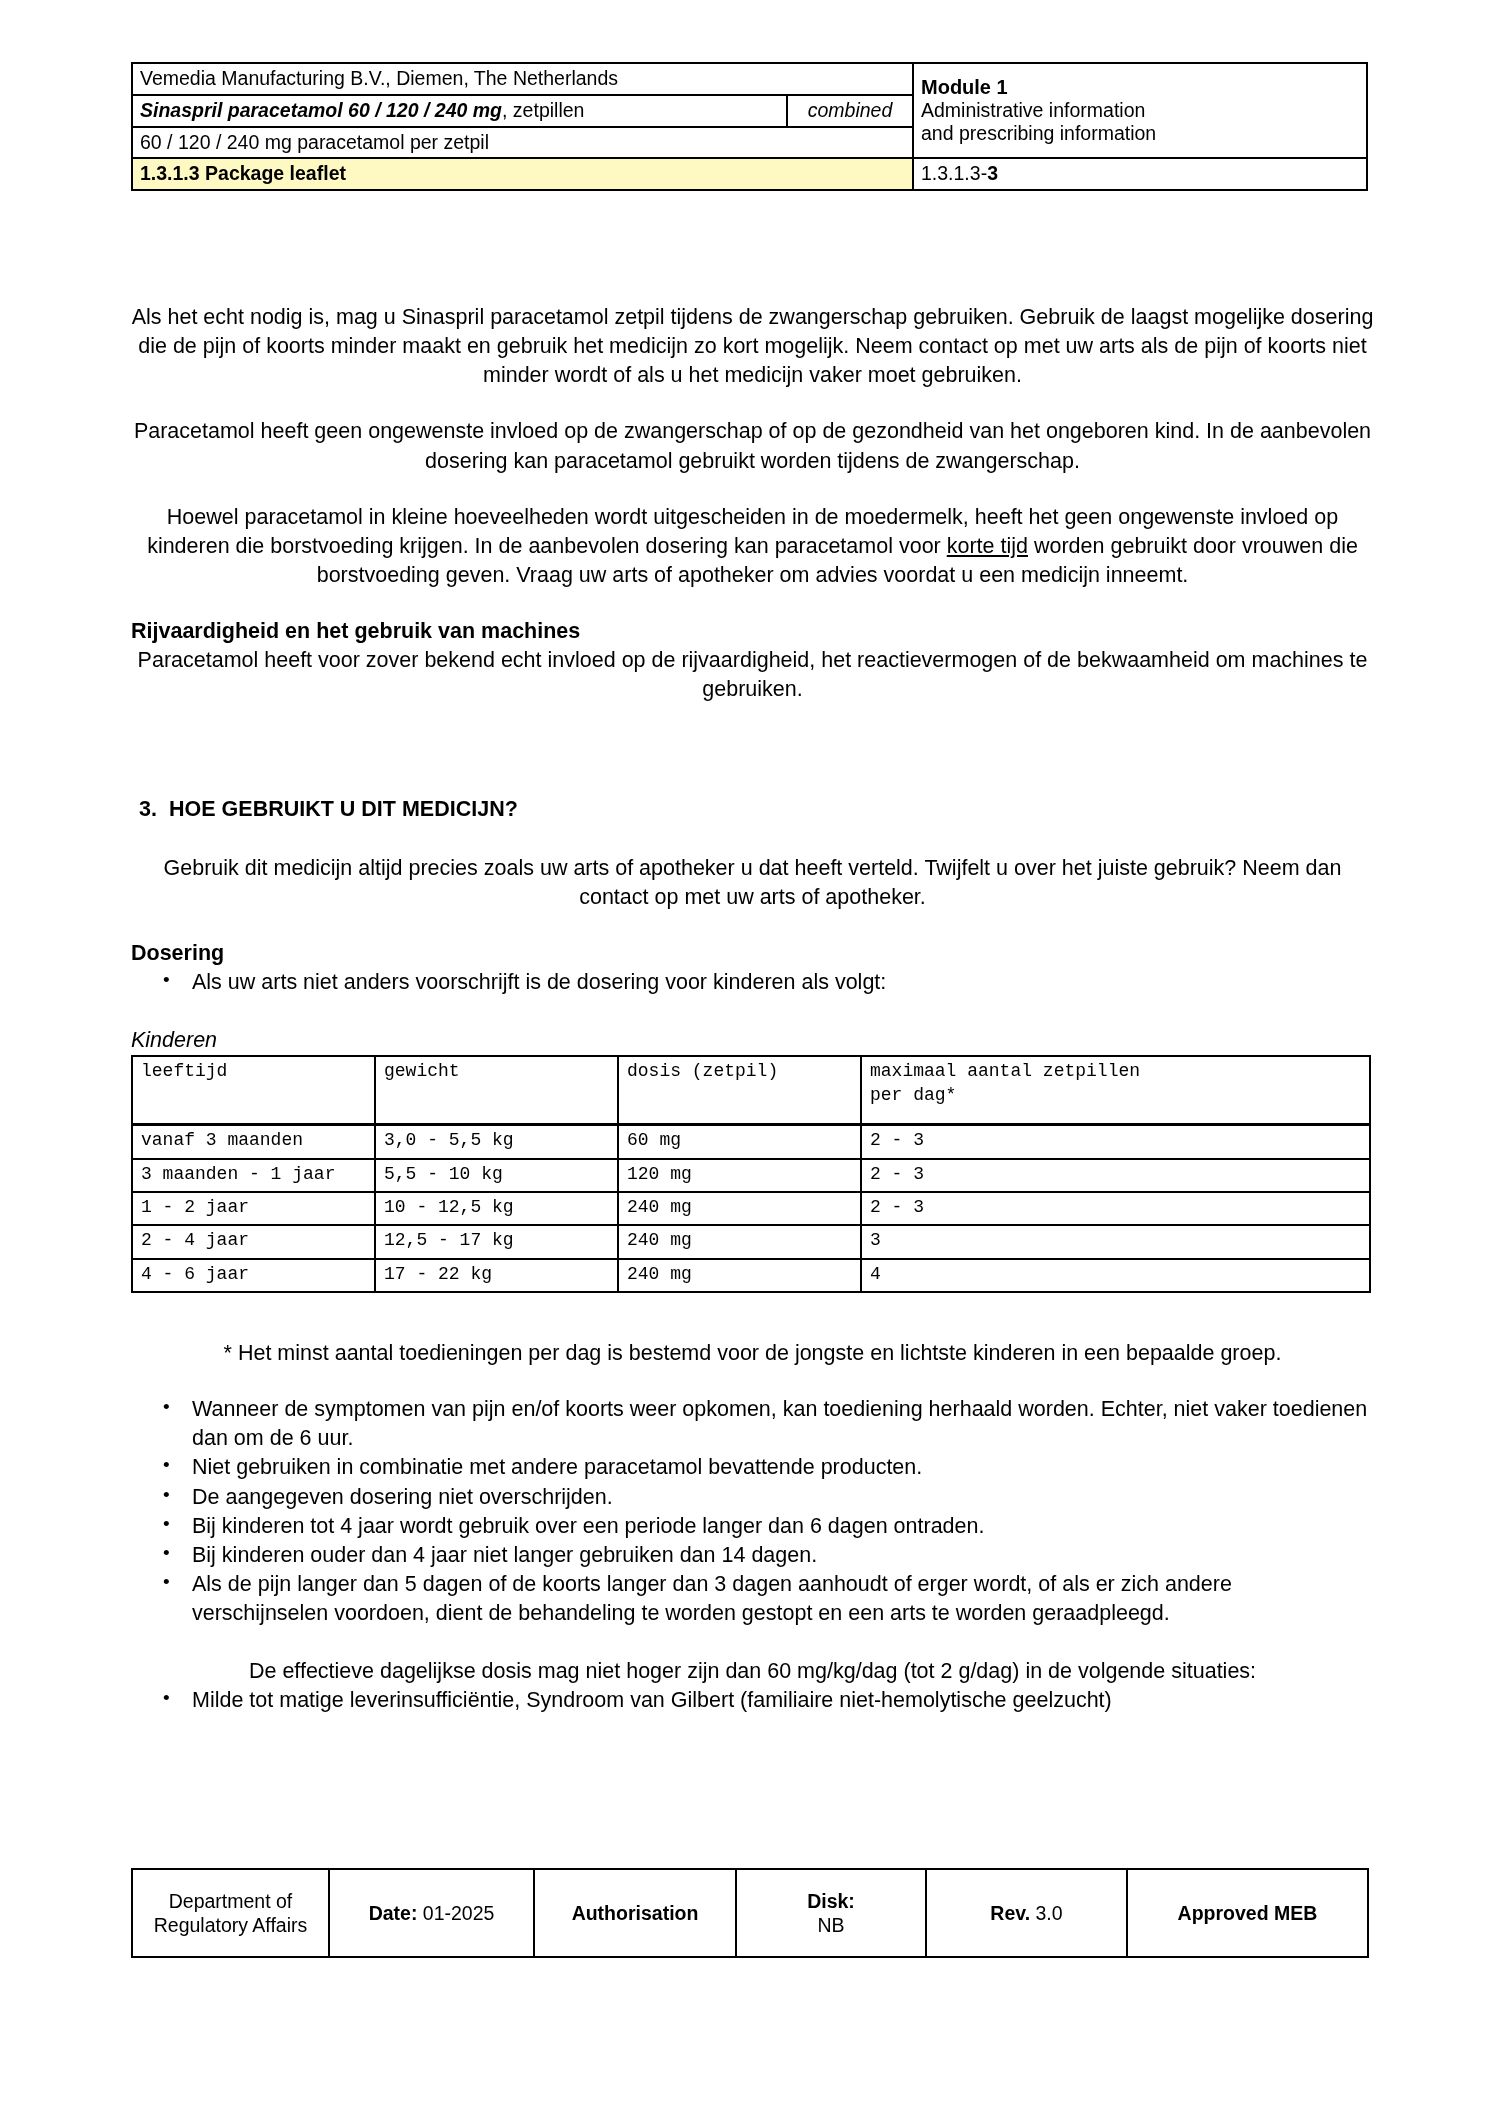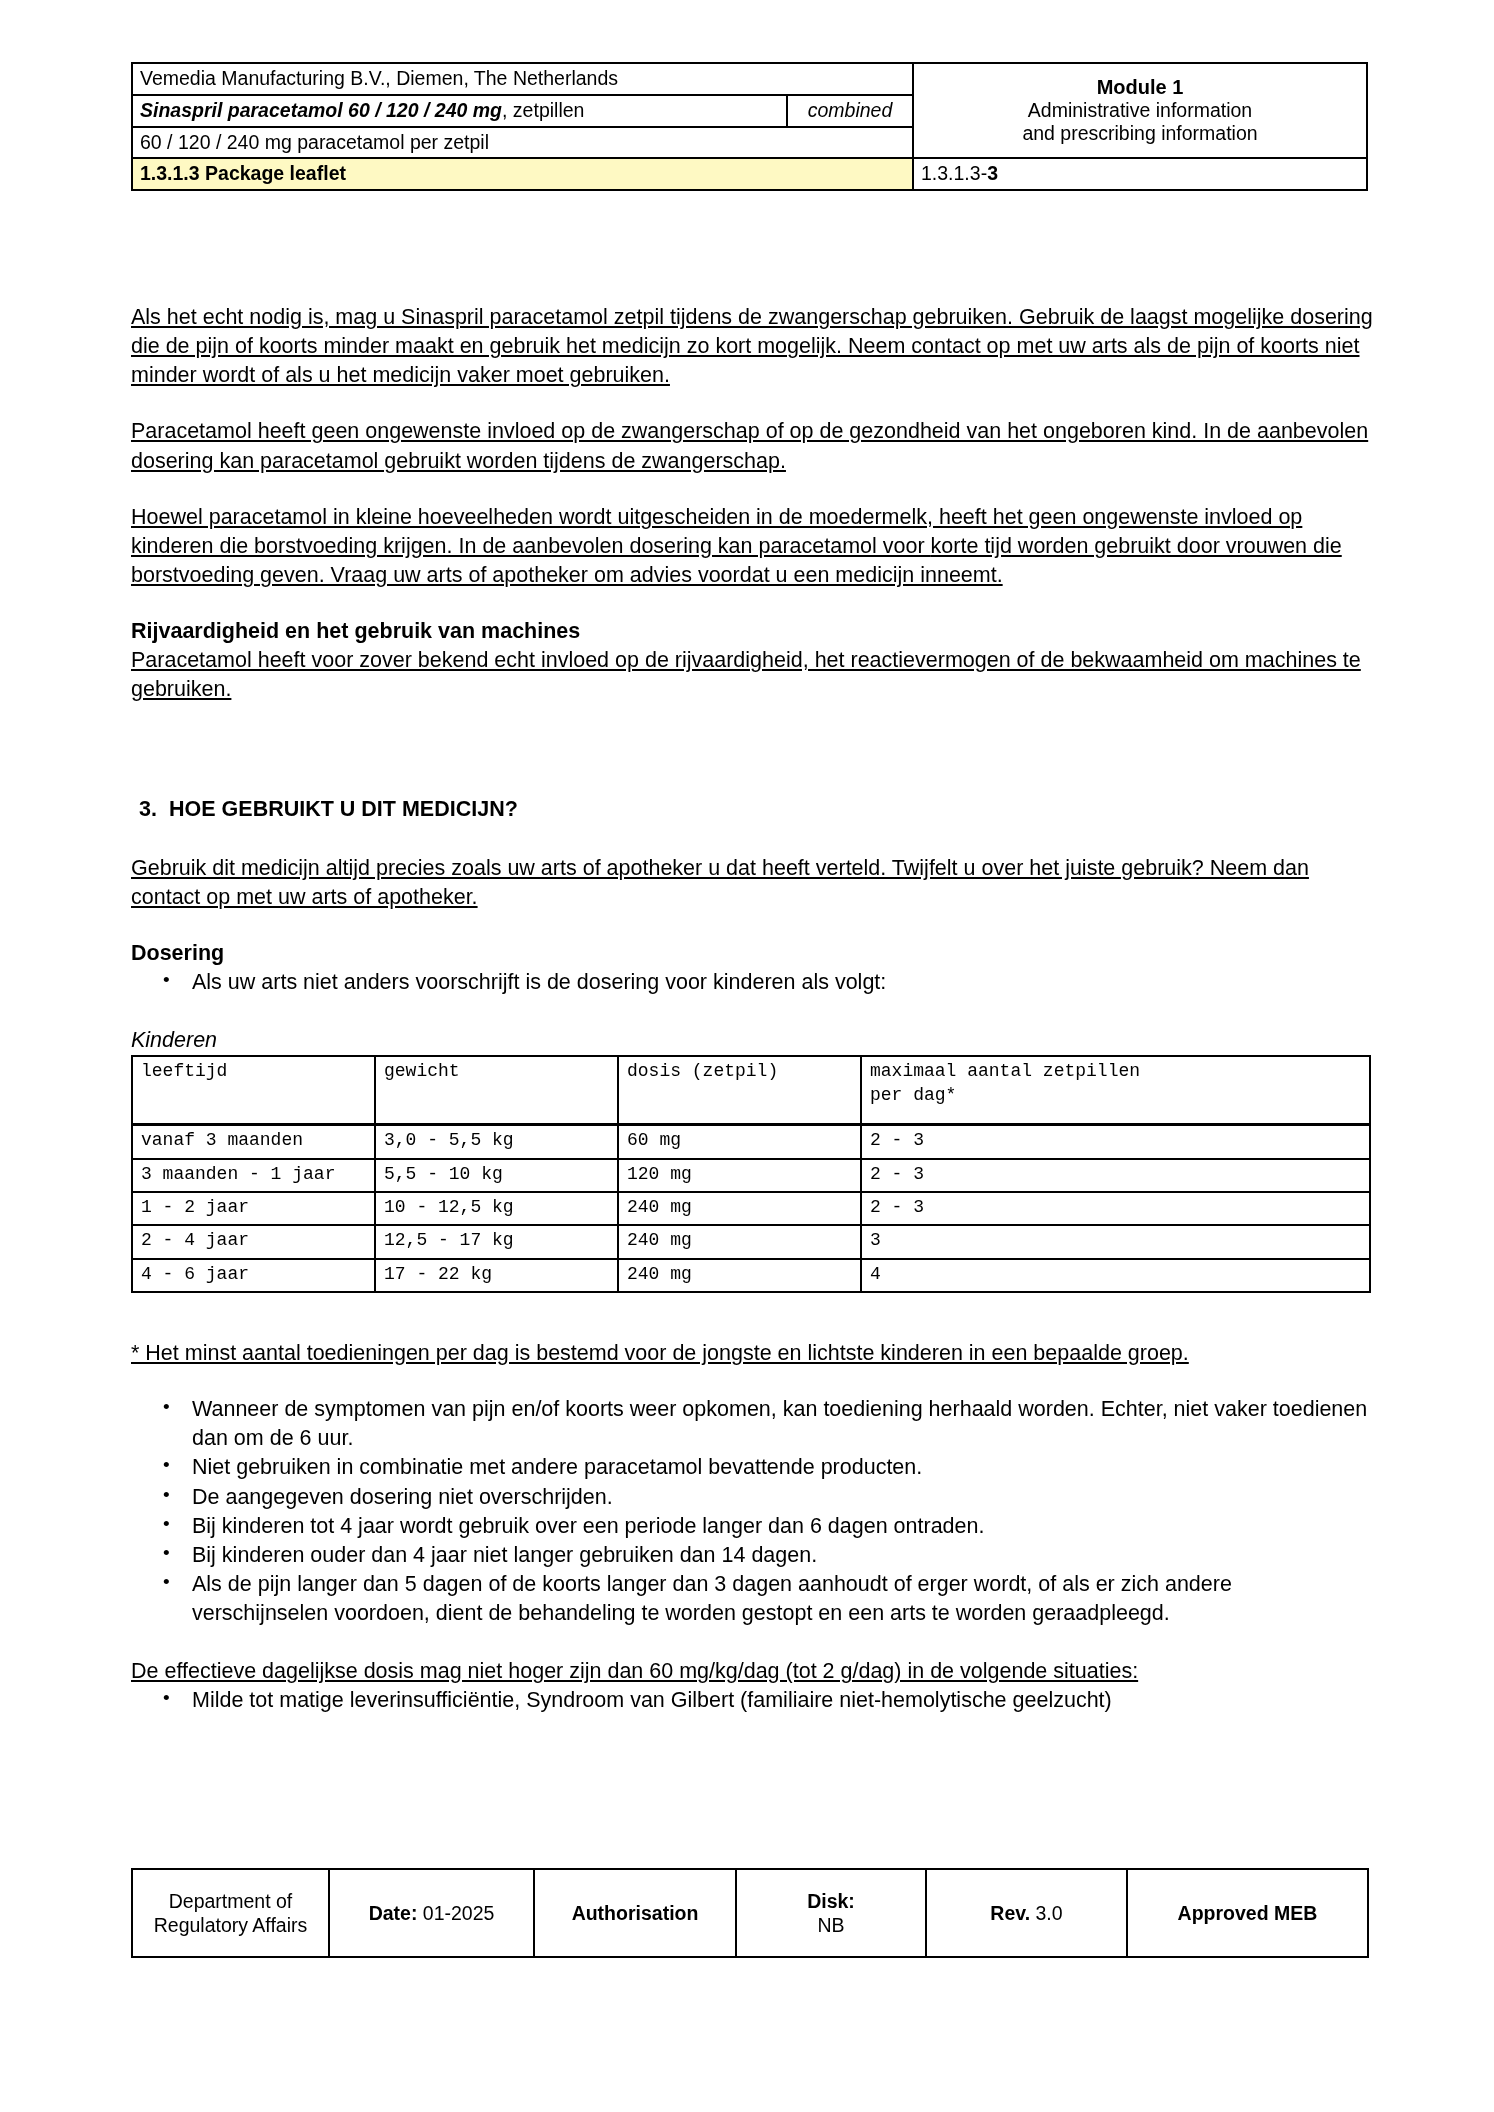--- a/index.html
+++ b/index.html
@@ -44,21 +44,21 @@
   }
   .hdr-company { }
   .hdr-product { font-weight: bold; font-style: italic; }
   .hdr-product .plain { font-weight: normal; font-style: normal; }
   .hdr-combined {
     font-style: italic;
     text-align: center;
     width: 126px;
   }
   .hdr-module {
-    text-align: center;
+    text-align: left;
     width: 300px;
     line-height: 1.22;
     padding-top: 6px;
     padding-bottom: 6px;
     margin-left: 24px;
   }
   .hdr-module b { font-size: 20px; }
   .hdr-title-cell {
     background: #fef9c3;
     font-weight: bold;
@@ -74,22 +74,21 @@
   .body {
     position: absolute;
     left: 131px;
     top: 303px;
     width: 1243px;
     font-size: 21.5px;
     line-height: 1.355;
   }
   .para {
     margin: 0 0 27px 0;
-    text-align: left;
-    text-decoration: underline;
+    text-align: center;
   }
   .para.tight { margin-bottom: 0; }
   .u { text-decoration: underline; }
   .ital { font-style: italic; }
 
   h3.subhead {
     font-size: 21.5px;
     font-weight: bold;
     margin: 0;
     line-height: 1.355;

